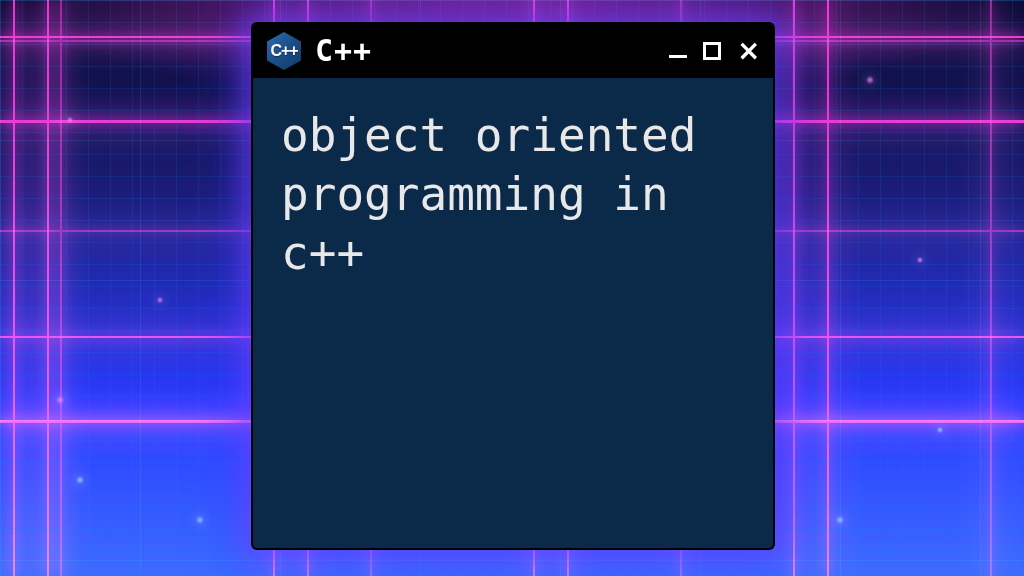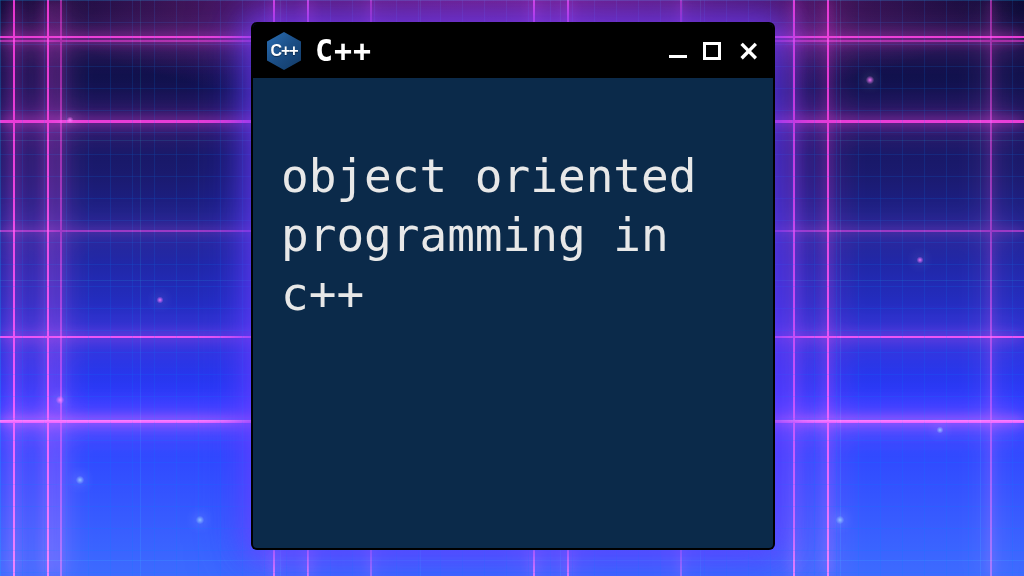--- a/index.html
+++ b/index.html
@@ -129,21 +129,20 @@
   }
   .hex span {
     font: 800 16px/1 "Arial Black","Arial",sans-serif;
     color:#fff; letter-spacing:-1px;
     text-shadow: 0 1px 1px #0006;
   }
 
   .body {
     flex:1;
     padding: 28px 28px;
-    margin-top: 41px;
   }
   .body pre {
     font: 400 46px/1.28 "Consolas","Menlo","DejaVu Sans Mono",monospace;
     color: #e8e8e8;
     white-space: pre-wrap;
     word-break: break-word;
   }
 </style>
 </head>
 <body>

